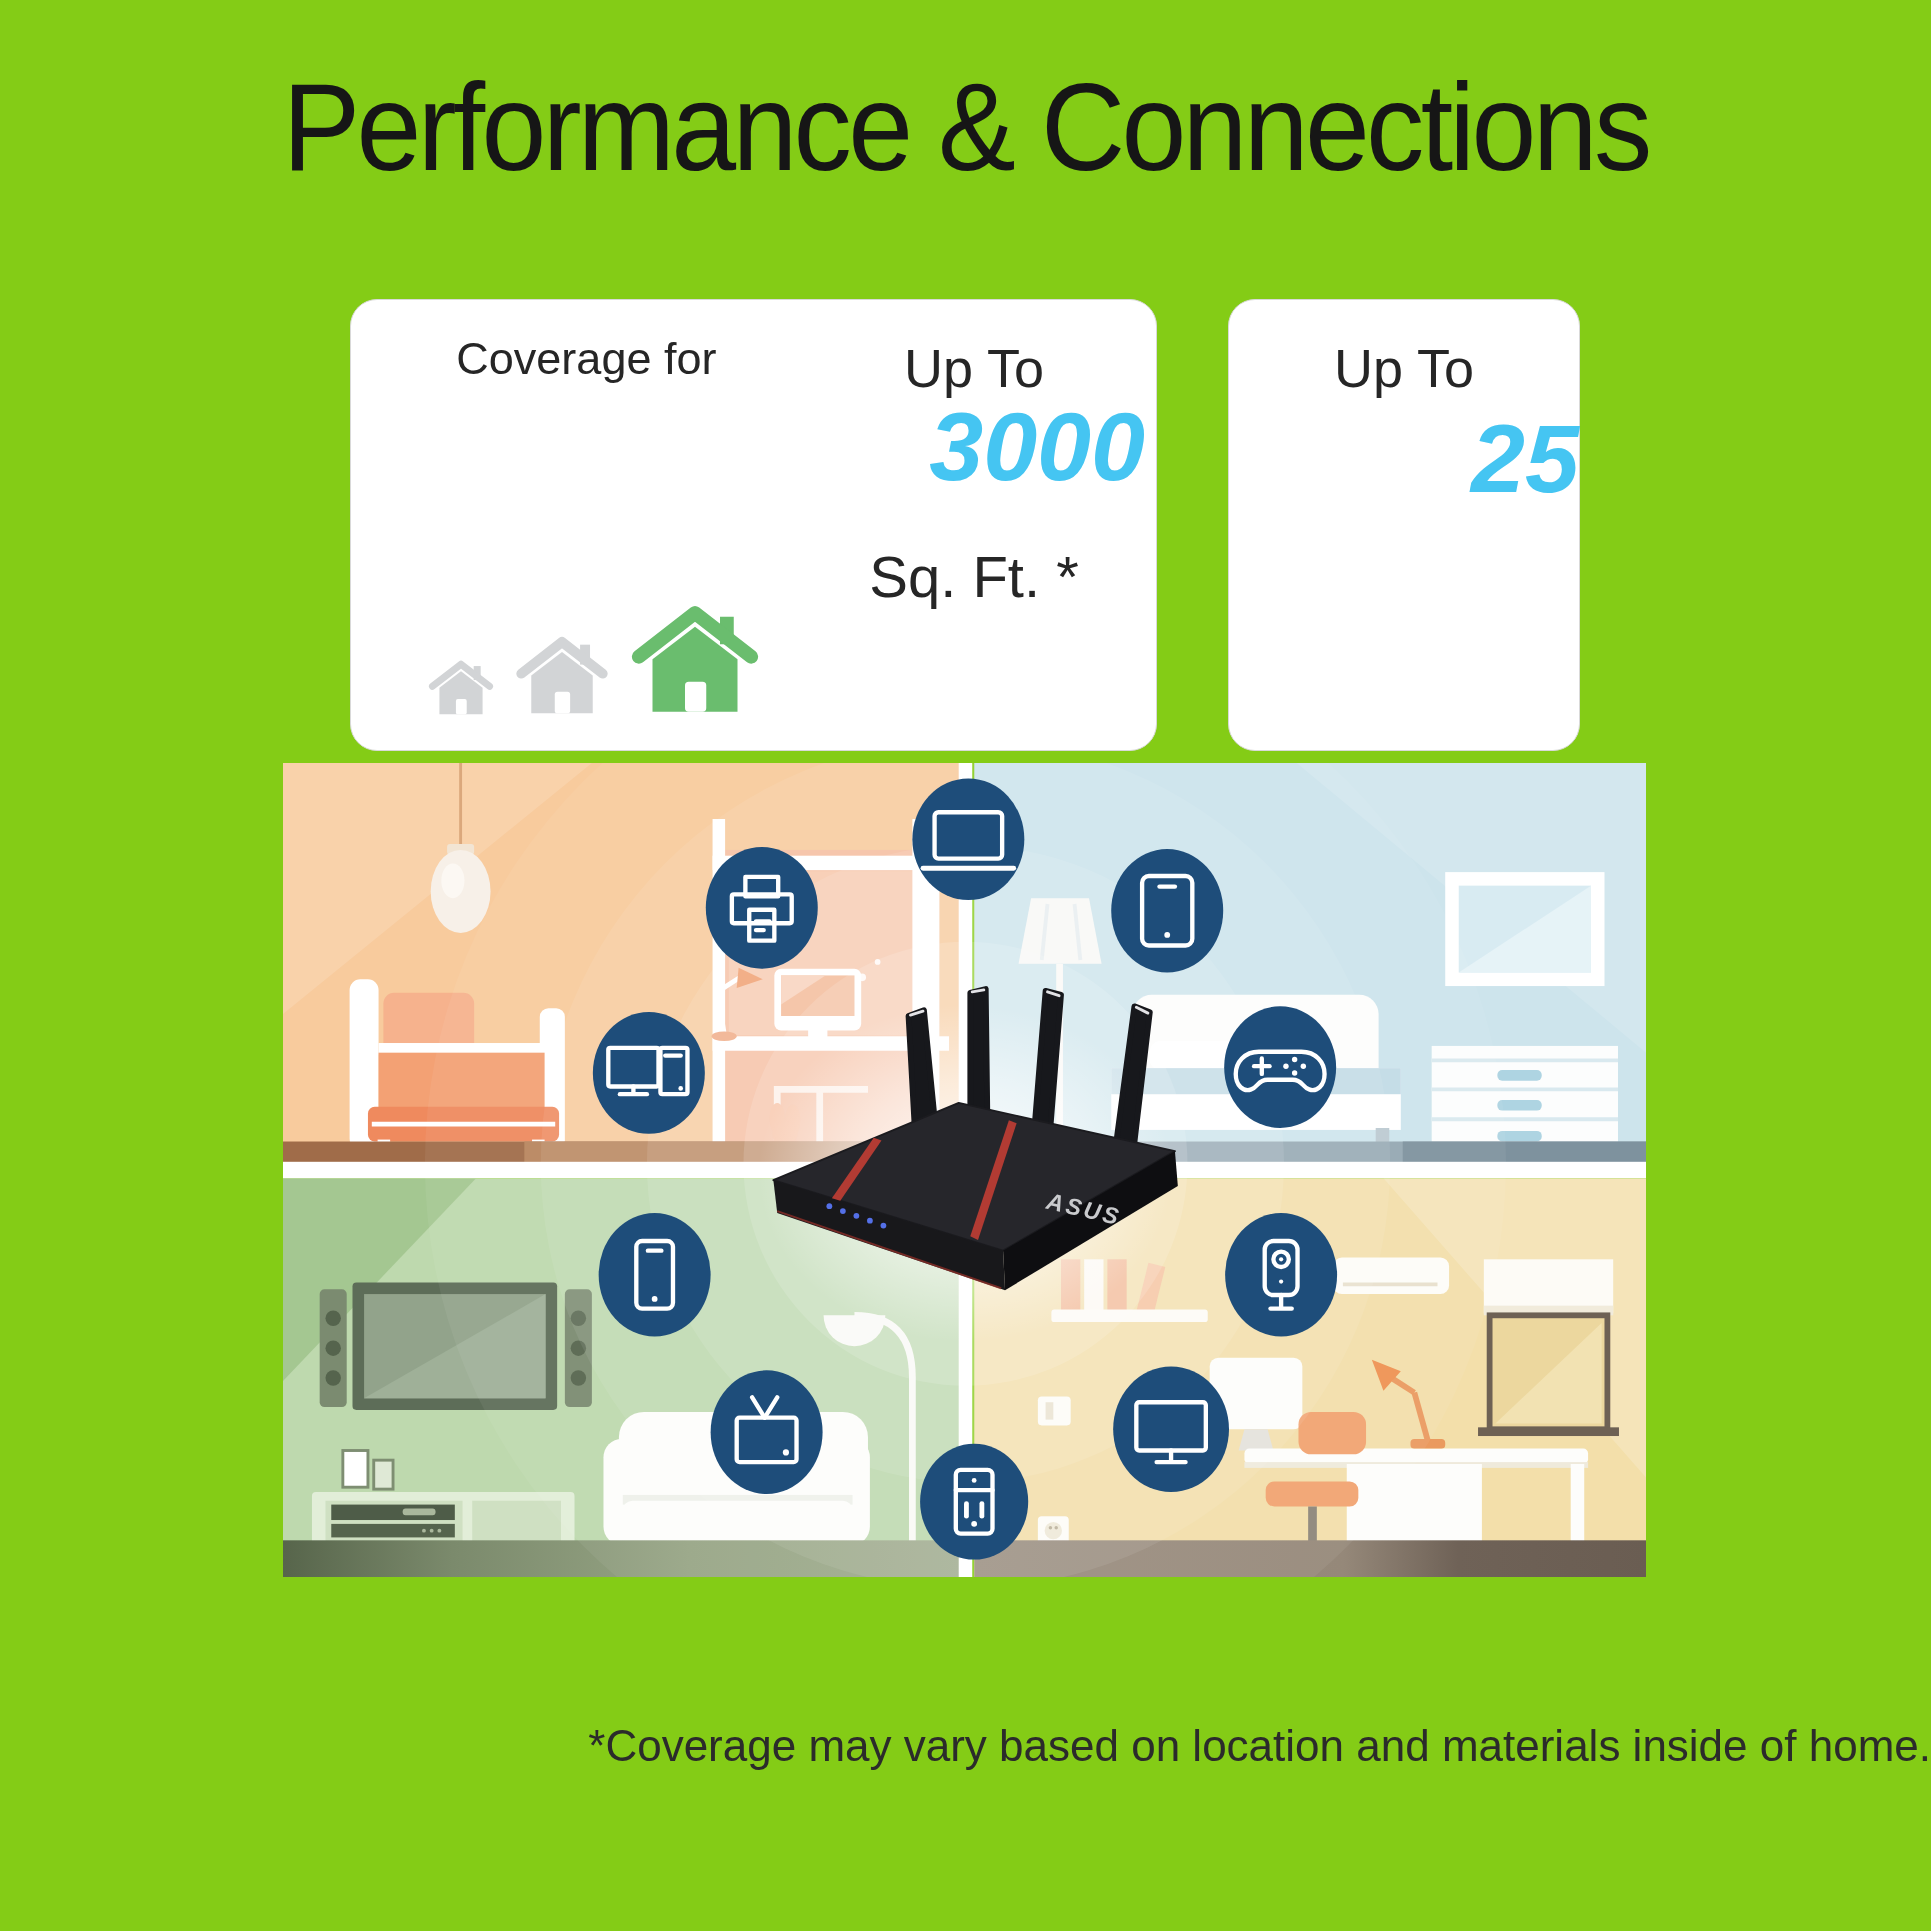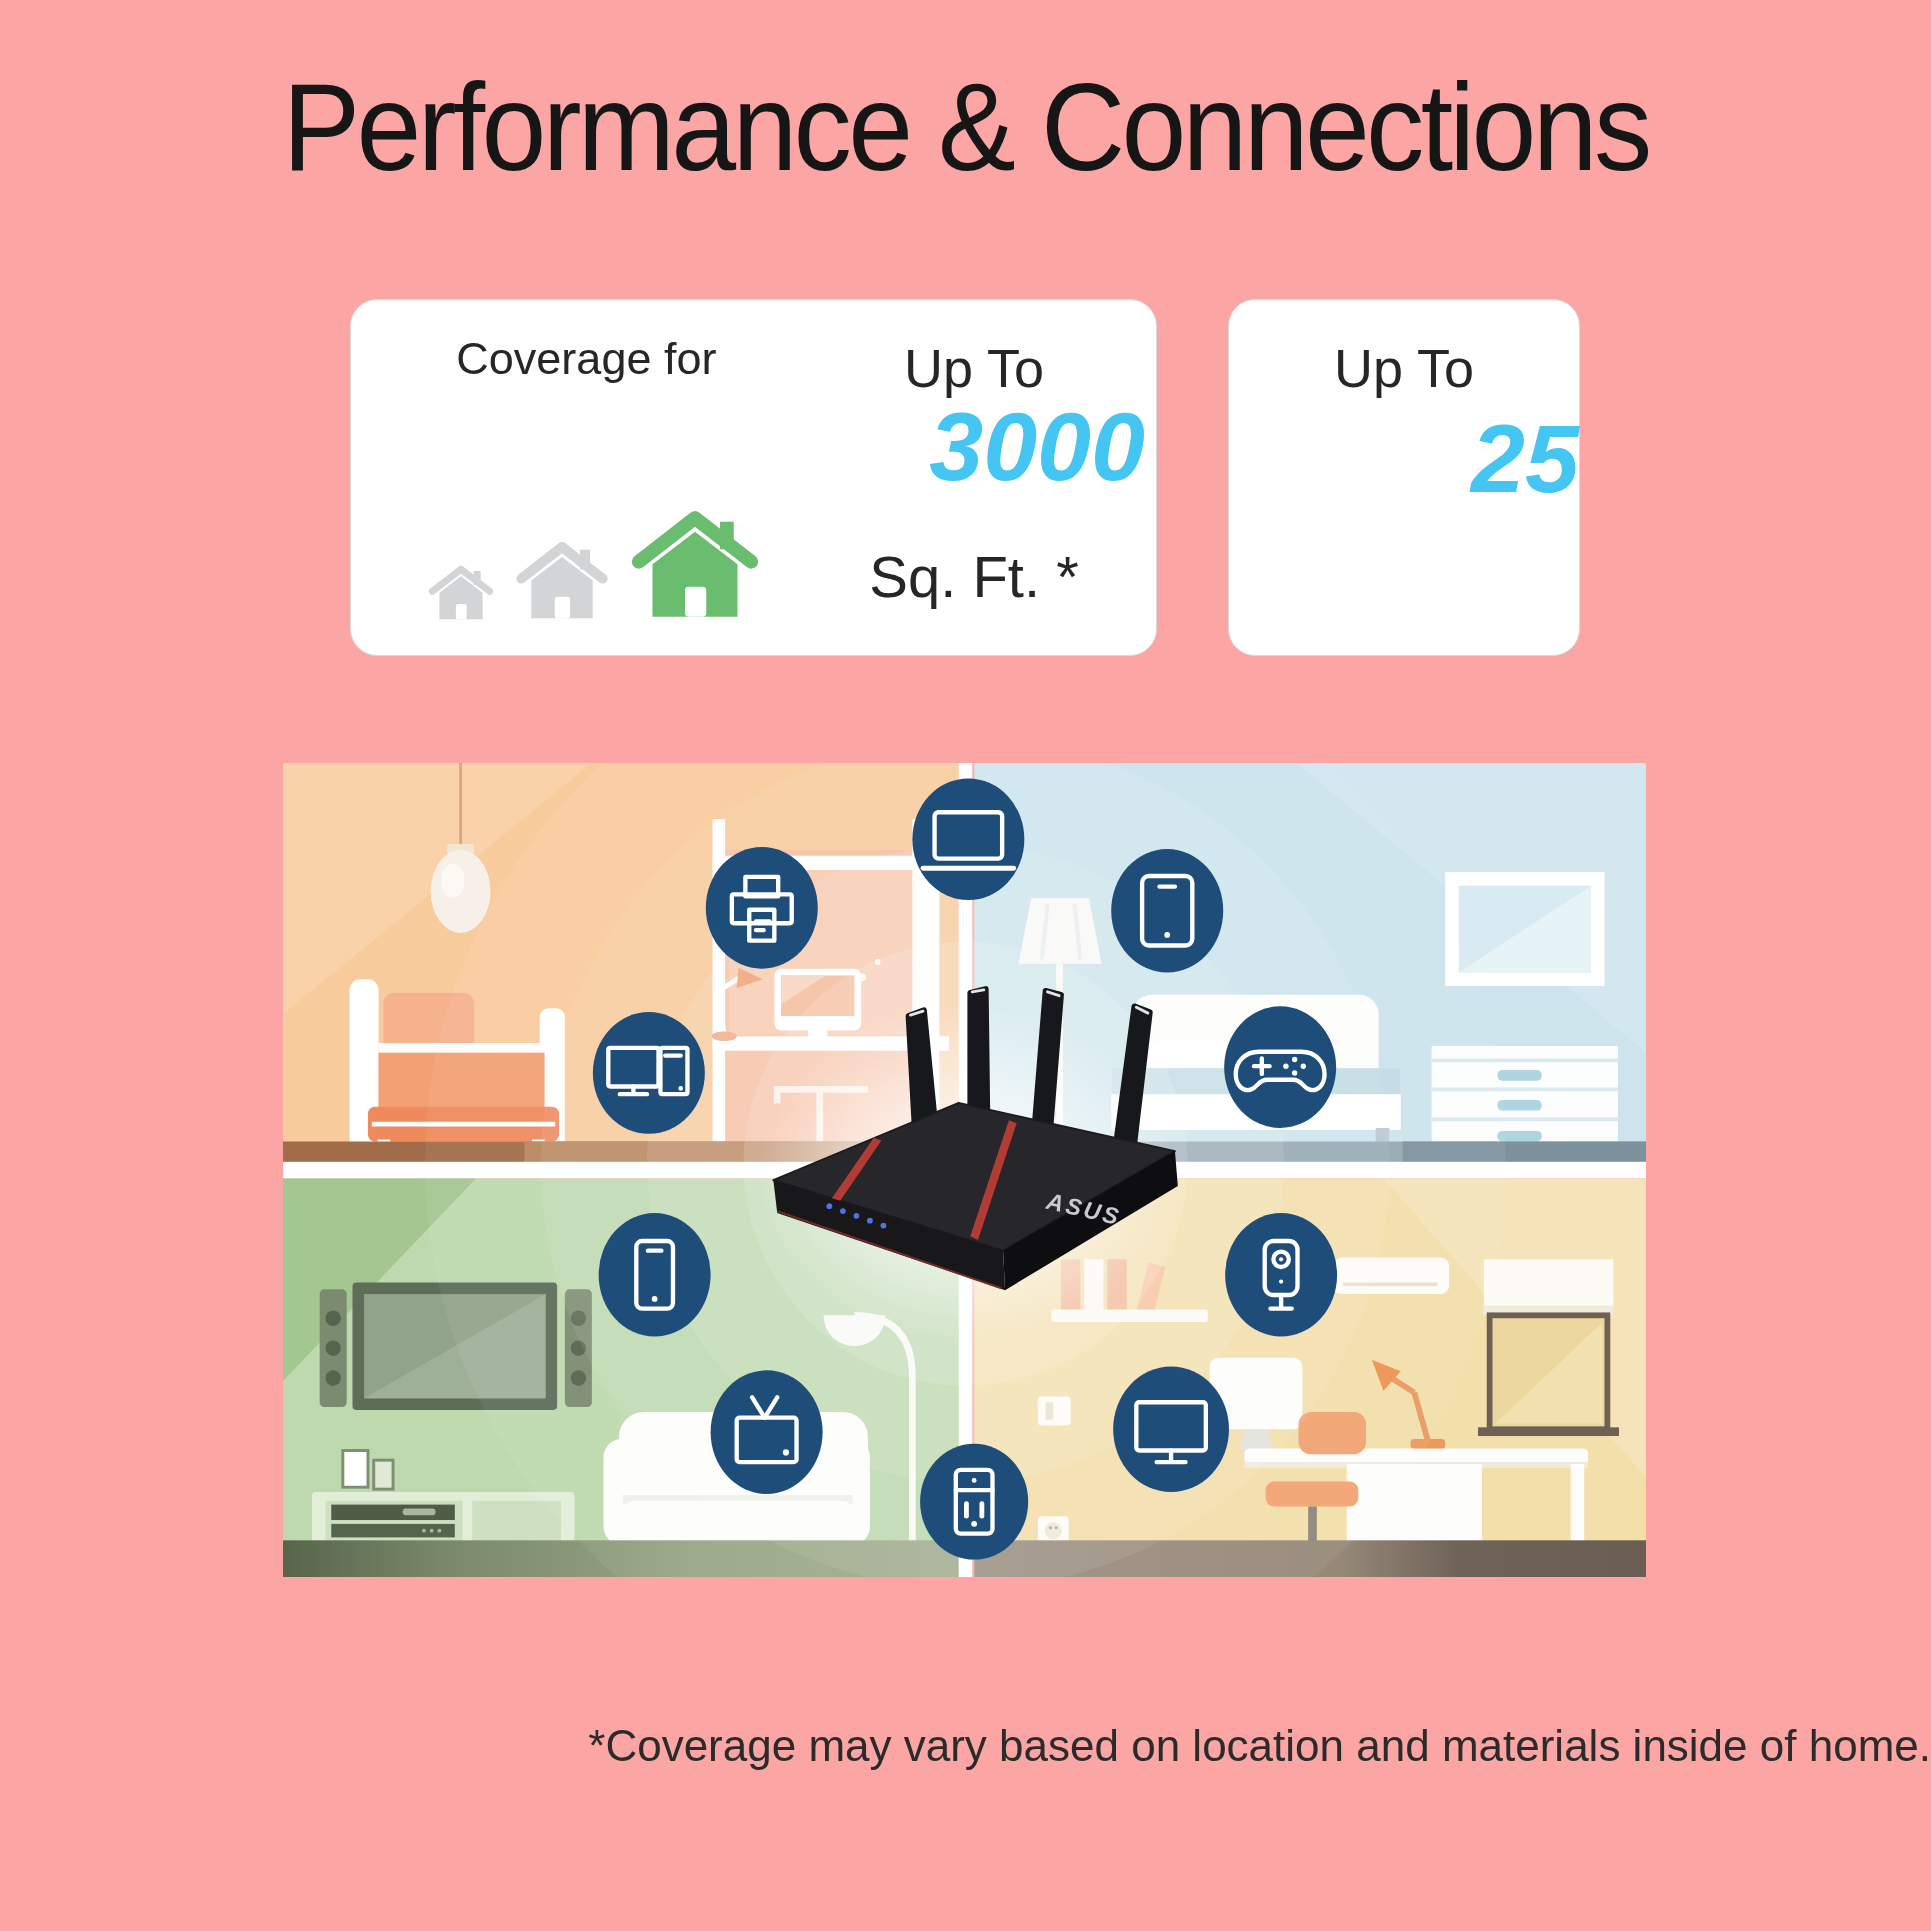--- a/index.html
+++ b/index.html
@@ -1,27 +1,27 @@
 <!DOCTYPE html>
 <html style="--accent_blue: #45c5f2; --device_circle_blue: #1e4d7a; --house_green: #6abd6e; --house_gray: #d2d4d6; --room_orange: #f8cb9d; --room_blue: #cde4ec; --room_green: #bed9ae; --room_yellow: #f3dfaa;"><head>
 <meta charset="utf-8">
 <style>
   html,body { margin:0; padding:0; background:#ffffff; }
   body { width:1931px; height:1931px; font-family:"Liberation Sans", sans-serif; }
-  .canvas { position:relative; width:1931px; height:1931px; overflow:hidden; background:#fca5a5; }
+  .canvas { position:relative; width:1931px; height:1931px; overflow:hidden; background:#84cc16; }
 
   .title {
     position:absolute; left:0; right:0; top:56px;
     text-align:center; font-size:124px; color:#161616;
     letter-spacing:-3.9px; transform:scaleX(0.94); transform-origin:50% 50%;
     white-space:nowrap;
   }
 
   .card {
-    position:absolute; top:299px; height:357px; background:#fff;
+    position:absolute; top:299px; height:452px; background:#fff;
     border:1.9px solid #d9d9d9; border-radius:27px; box-sizing:border-box;
   }
   .card-coverage { left:350px; width:807px; }
   .card-devices  { left:1228px; width:352px; }
 
   .cov-label { position:absolute; top:33px; left:17.4px; width:436px;
     text-align:center; font-size:45px; line-height:1.16; color:#262626; }
   .houses { position:absolute; left:37px; bottom:33px; width:411px;
     display:flex; align-items:flex-end; justify-content:center; gap:21px; }
   .house svg { display:block; }

